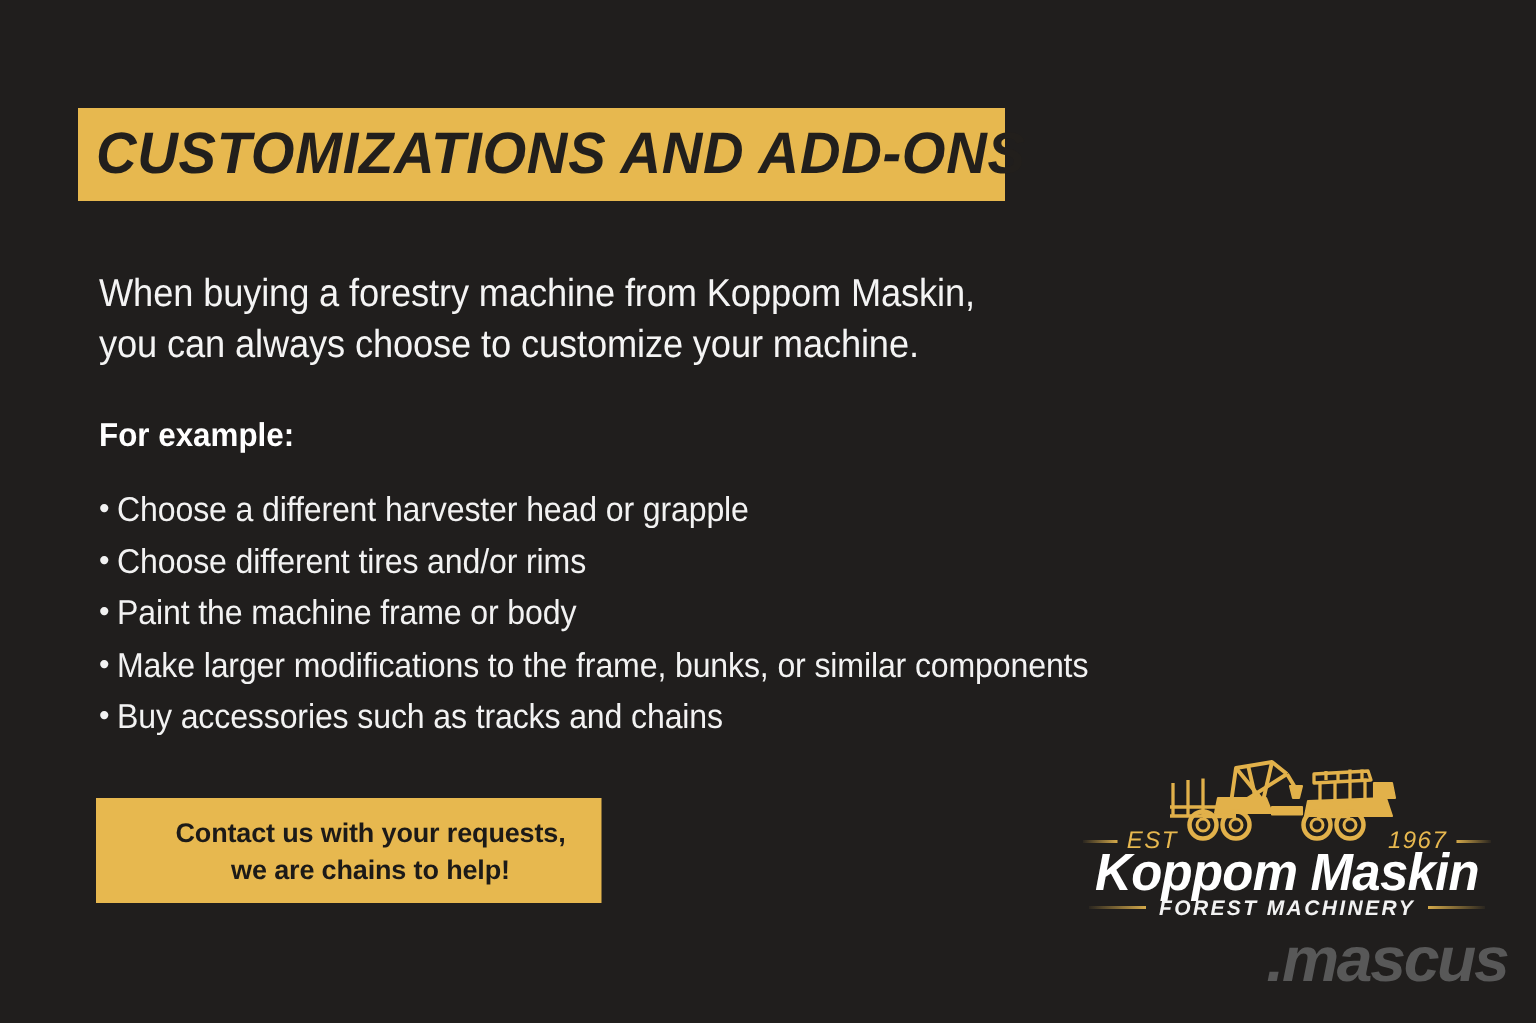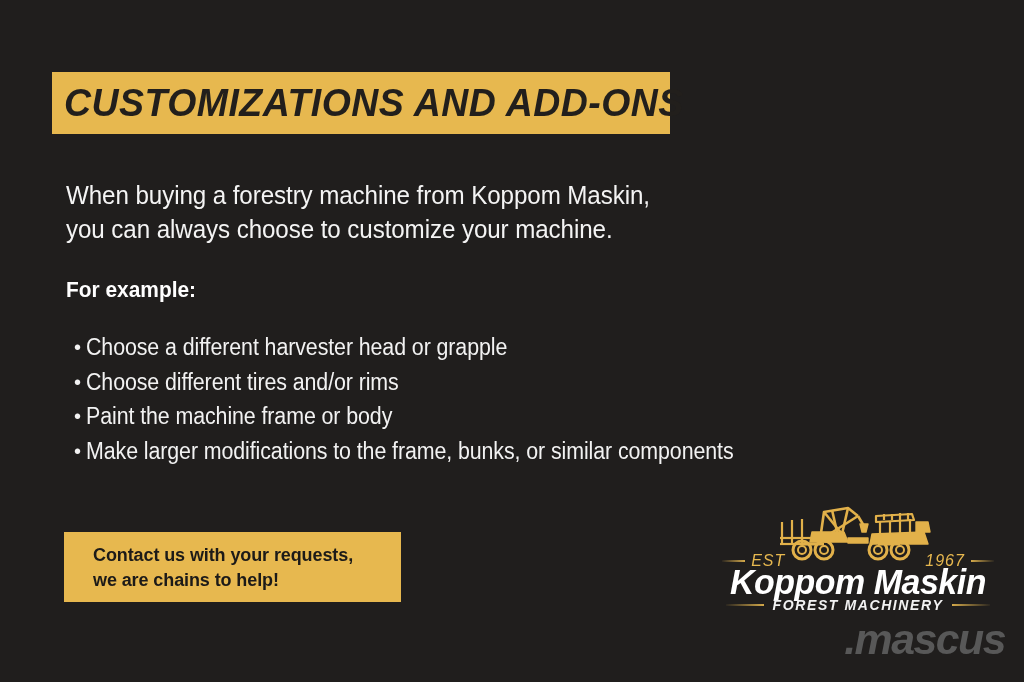--- a/index.html
+++ b/index.html
@@ -74,21 +74,21 @@
     transform-origin: left center;
   }
 
   
   .bullets {
     position: absolute;
     left: 66px;
     top: 322px;
     width: 830px;
     list-style: none;
-    margin: 8px;
+    margin: 0;
     padding: 0;
     color: #f2f2f2;
   }
   .bullets li {
     font-size: 23px;
     line-height: 34.5px;
     white-space: nowrap;
     display: block;
   }
   .bullets li .bullet-dot {
@@ -117,20 +117,21 @@
     box-sizing: border-box;
     padding: 11px 0 0 29px;
   }
   .cta-box div {
     color: #1c1a18;
     font-size: 18px;
     font-weight: 700;
     line-height: 25px;
     letter-spacing: -0.1px;
     white-space: nowrap;
+    text-align: center;
   }
 
   
   .logo {
     position: absolute;
     left: 722px;
     top: 500px;
     width: 272px;
     height: 118px;
   }
@@ -252,20 +253,23 @@
       <span class="bullet-dot">•</span><span class="bullet-label">Choose a different harvester head or grapple</span>
     </li>
     <li>
       <span class="bullet-dot">•</span><span class="bullet-label">Choose different tires and/or rims</span>
     </li>
     <li>
       <span class="bullet-dot">•</span><span class="bullet-label">Paint the machine frame or body</span>
     </li>
     <li>
       <span class="bullet-dot">•</span><span class="bullet-label">Make larger modifications to the frame, bunks, or similar components</span>
+    </li>
+    <li>
+      <span class="bullet-dot">•</span><span class="bullet-label">Buy accessories such as tracks and chains</span>
     </li>
   </ul>
 
   <div class="cta-box">
     <div>Contact us with your requests,</div>
     <div>we are chains to help!</div>
   </div>
 
   <div class="logo">
 

